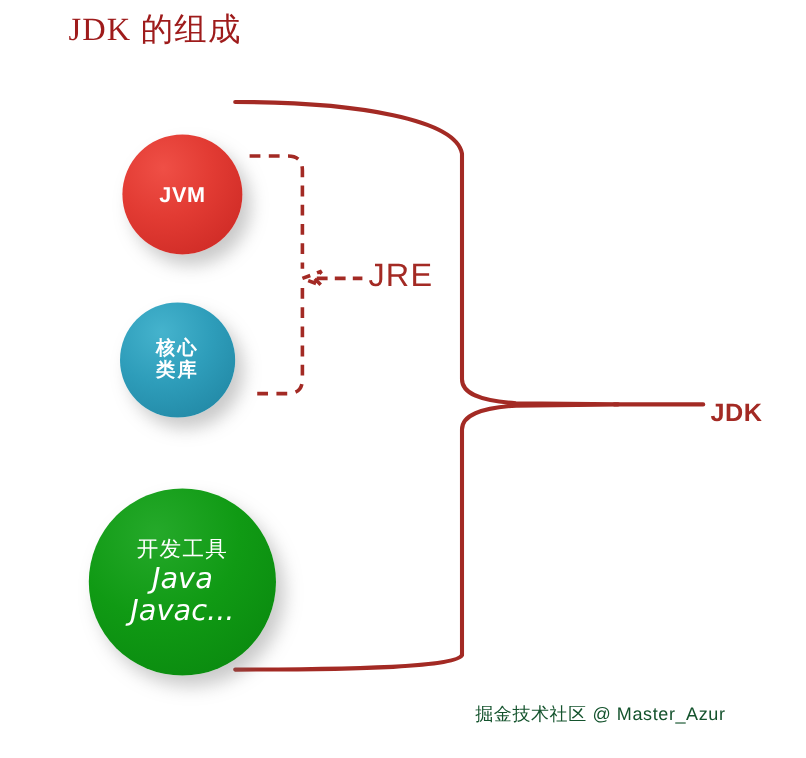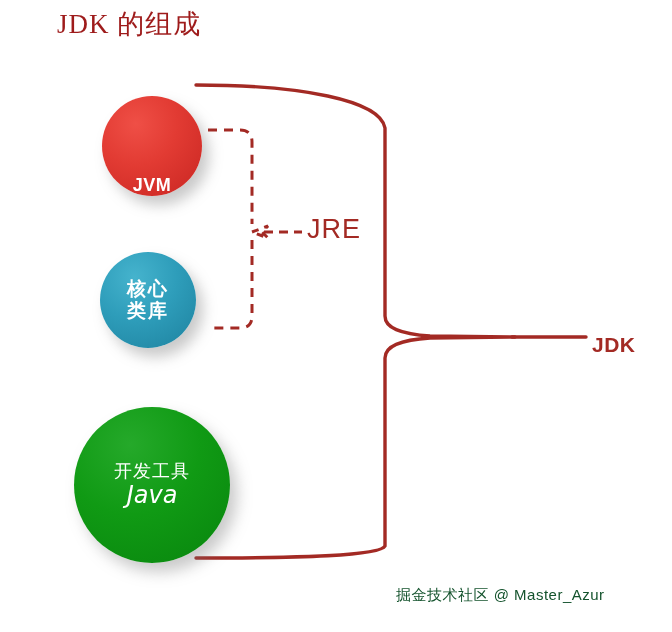--- a/index.html
+++ b/index.html
@@ -42,44 +42,43 @@
     flex-direction: column;
     align-items: center;
     justify-content: center;
     color: #ffffff;
     text-align: center;
     line-height: 1.15;
   }
 
   #node-jvm {
     left: 102px;
-    top: 96px;
+    top: 112px;
     width: 100px;
     height: 100px;
     background: radial-gradient(circle at 34% 28%, #ef4f46 0%, #e23b33 42%, #cf2b26 85%, #b52420 100%);
     box-shadow: 7px 9px 14px rgba(120,120,120,0.40);
-    justify-content: flex-end;
   }
   #node-jvm .node-label-en {
     font-size: 18px;
     font-weight: bold;
     letter-spacing: 0.5px;
   }
 
   #node-corelib {
     left: 100px;
     top: 252px;
     width: 96px;
     height: 96px;
     background: radial-gradient(circle at 36% 26%, #45b3cd 0%, #2e9dba 45%, #2289a6 85%, #1a7890 100%);
     box-shadow: 7px 9px 14px rgba(120,120,120,0.40);
   }
   #node-corelib .node-label-cn {
     font-family: "Liberation Serif", serif;
-    font-size: 19px;
+    font-size: 16px;
     font-weight: bold;
     letter-spacing: 2px;
   }
 
   #node-devtools {
     left: 74px;
     top: 407px;
     width: 156px;
     height: 156px;
     background: radial-gradient(circle at 36% 24%, #25a92a 0%, #109a14 45%, #0a8a0f 86%, #07760c 100%);
@@ -159,18 +158,19 @@
 </div>
 
 <div class="node-circle" id="node-corelib">
   <span class="node-label-cn">核心</span>
   <span class="node-label-cn">类库</span>
 </div>
 
 <div class="node-circle" id="node-devtools">
   <span class="node-label-cn">开发工具</span>
   <span class="node-label-en">Java</span>
+  <span class="node-label-en">Javac...</span>
 </div>
 
 <div class="bracket-label" id="label-jre">JRE</div>
 <div class="bracket-label" id="label-jdk">JDK</div>
 
 <div id="watermark">掘金技术社区 @ Master_Azur</div>
 
 </body></html>

